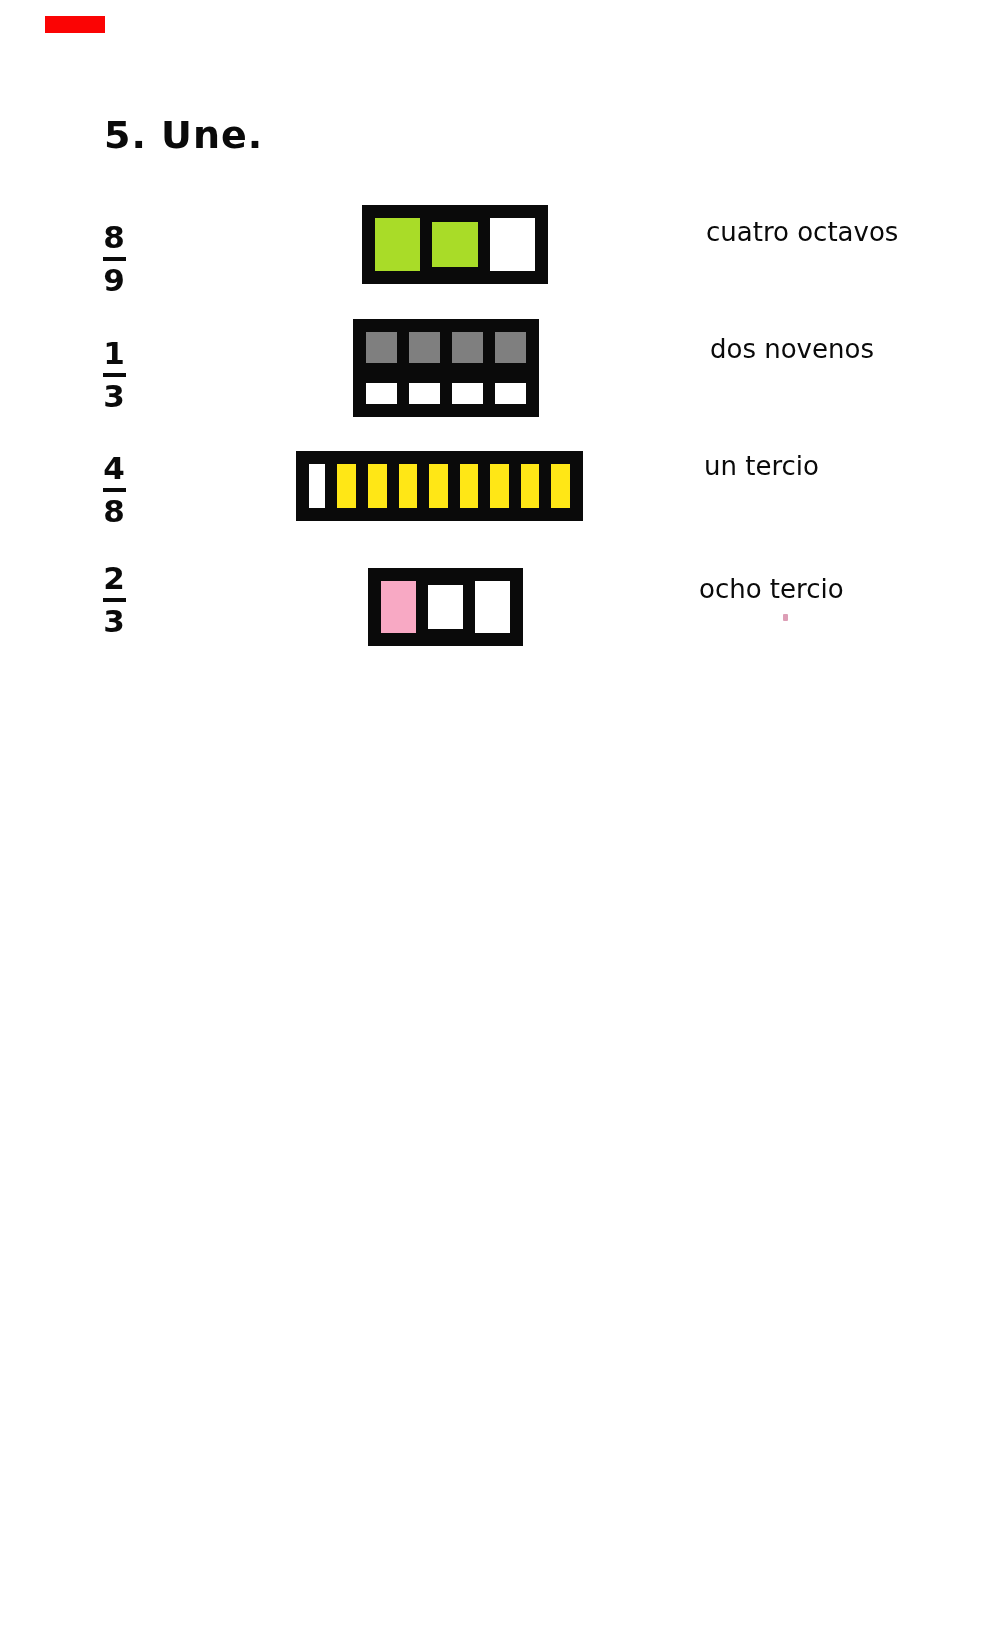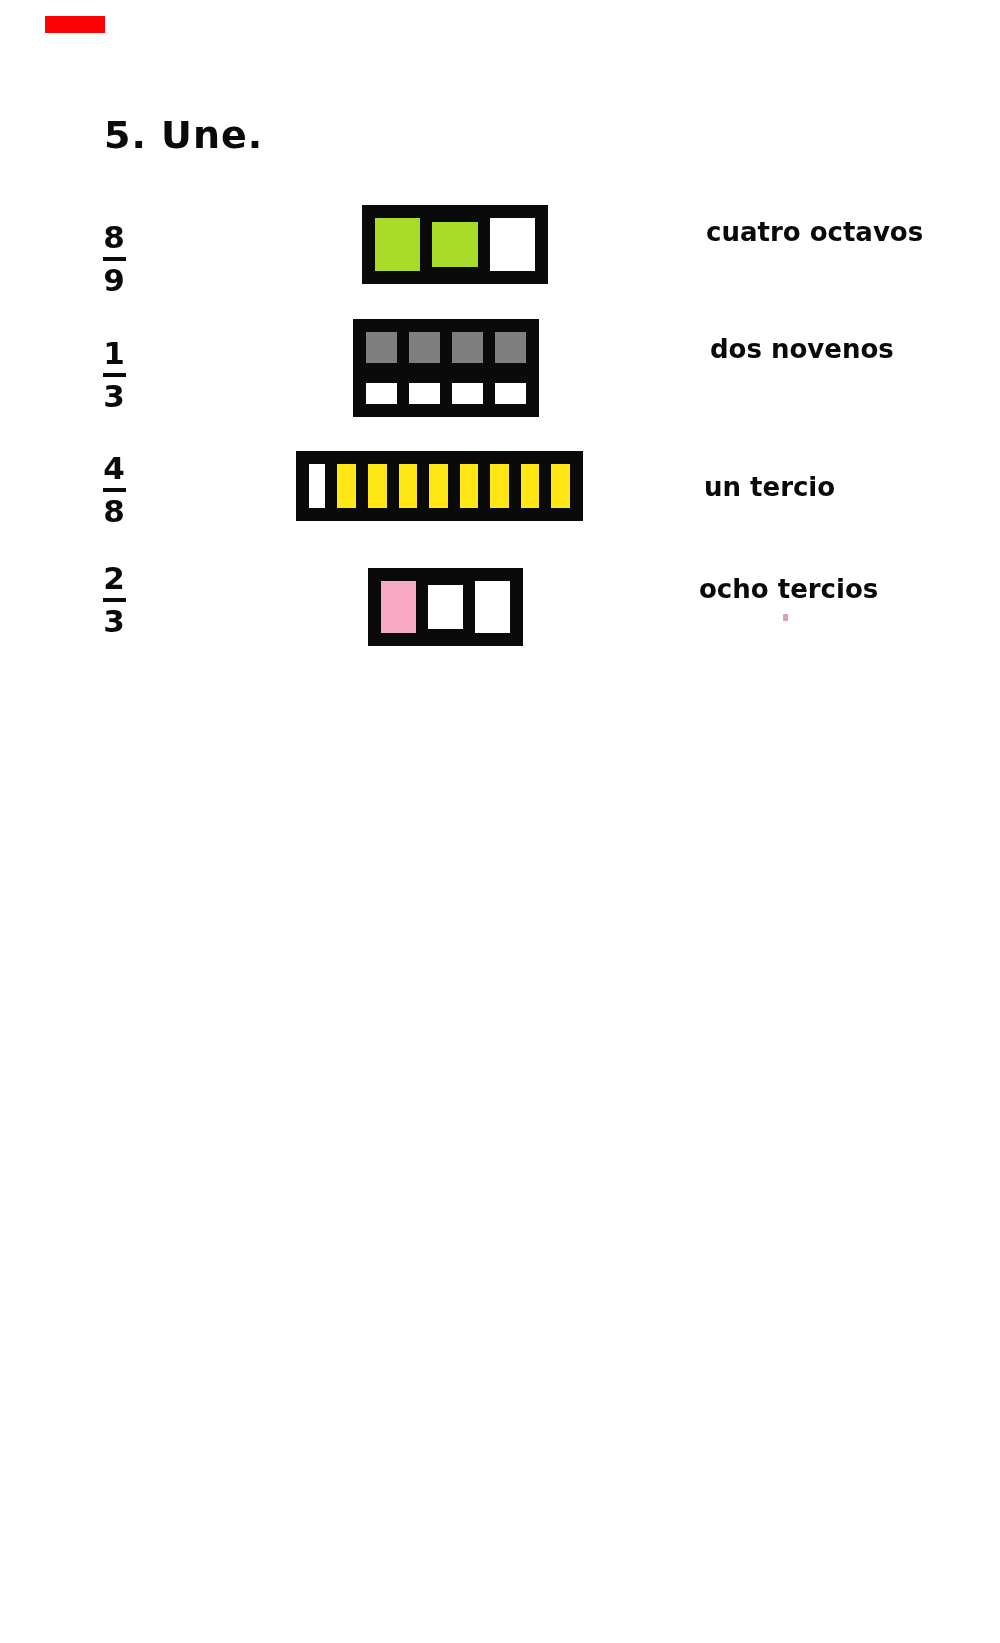--- a/index.html
+++ b/index.html
@@ -76,27 +76,27 @@
     border-bottom: 4px solid #0a0a0a;
   }
   .bar-four-eighths .bar-row:first-child { flex: 48; }
   .bar-four-eighths .bar-row:last-child  { flex: 36; }
   .bar-eight-ninths .bar-cell:first-child { flex: 0.88; }
 
   
   .match-label {
     position: absolute;
     font-size: 26px;
-    font-weight: bold;
+    font-weight: normal;
     color: #0a0a0a;
     white-space: pre;
   }
   .l1 { left: 690px; top: 201px; }
   .l2 { left: 694px; top: 318px; }
-  .l3 { left: 688px; top: 456px; }
+  .l3 { left: 688px; top: 435px; }
   .l4 { left: 683px; top: 558px; }
 
   
   .stray-mark {
     position: absolute;
     left: 767px; top: 598px;
     width: 5px; height: 7px;
     border-radius: 1px;
   }
 </style>
@@ -171,17 +171,17 @@
       <div class="bar-row">
         <div class="bar-cell" style="background: rgb(248, 169, 196);"></div>
         <div class="bar-cell" style="background: rgb(255, 255, 255);"></div>
         <div class="bar-cell" style="background: rgb(255, 255, 255);"></div>
       </div>
     </div>
 
   <div class="match-label l1">cuatro octavos</div>
   <div class="match-label l2">dos novenos</div>
   <div class="match-label l3">un tercio</div>
-  <div class="match-label l4">ocho tercios</div>
+  <div class="match-label l4">ocho tercio</div>
 
   <div class="stray-mark" style="background: rgb(221, 158, 182);"></div>
 
 </div>
 
 </body></html>

